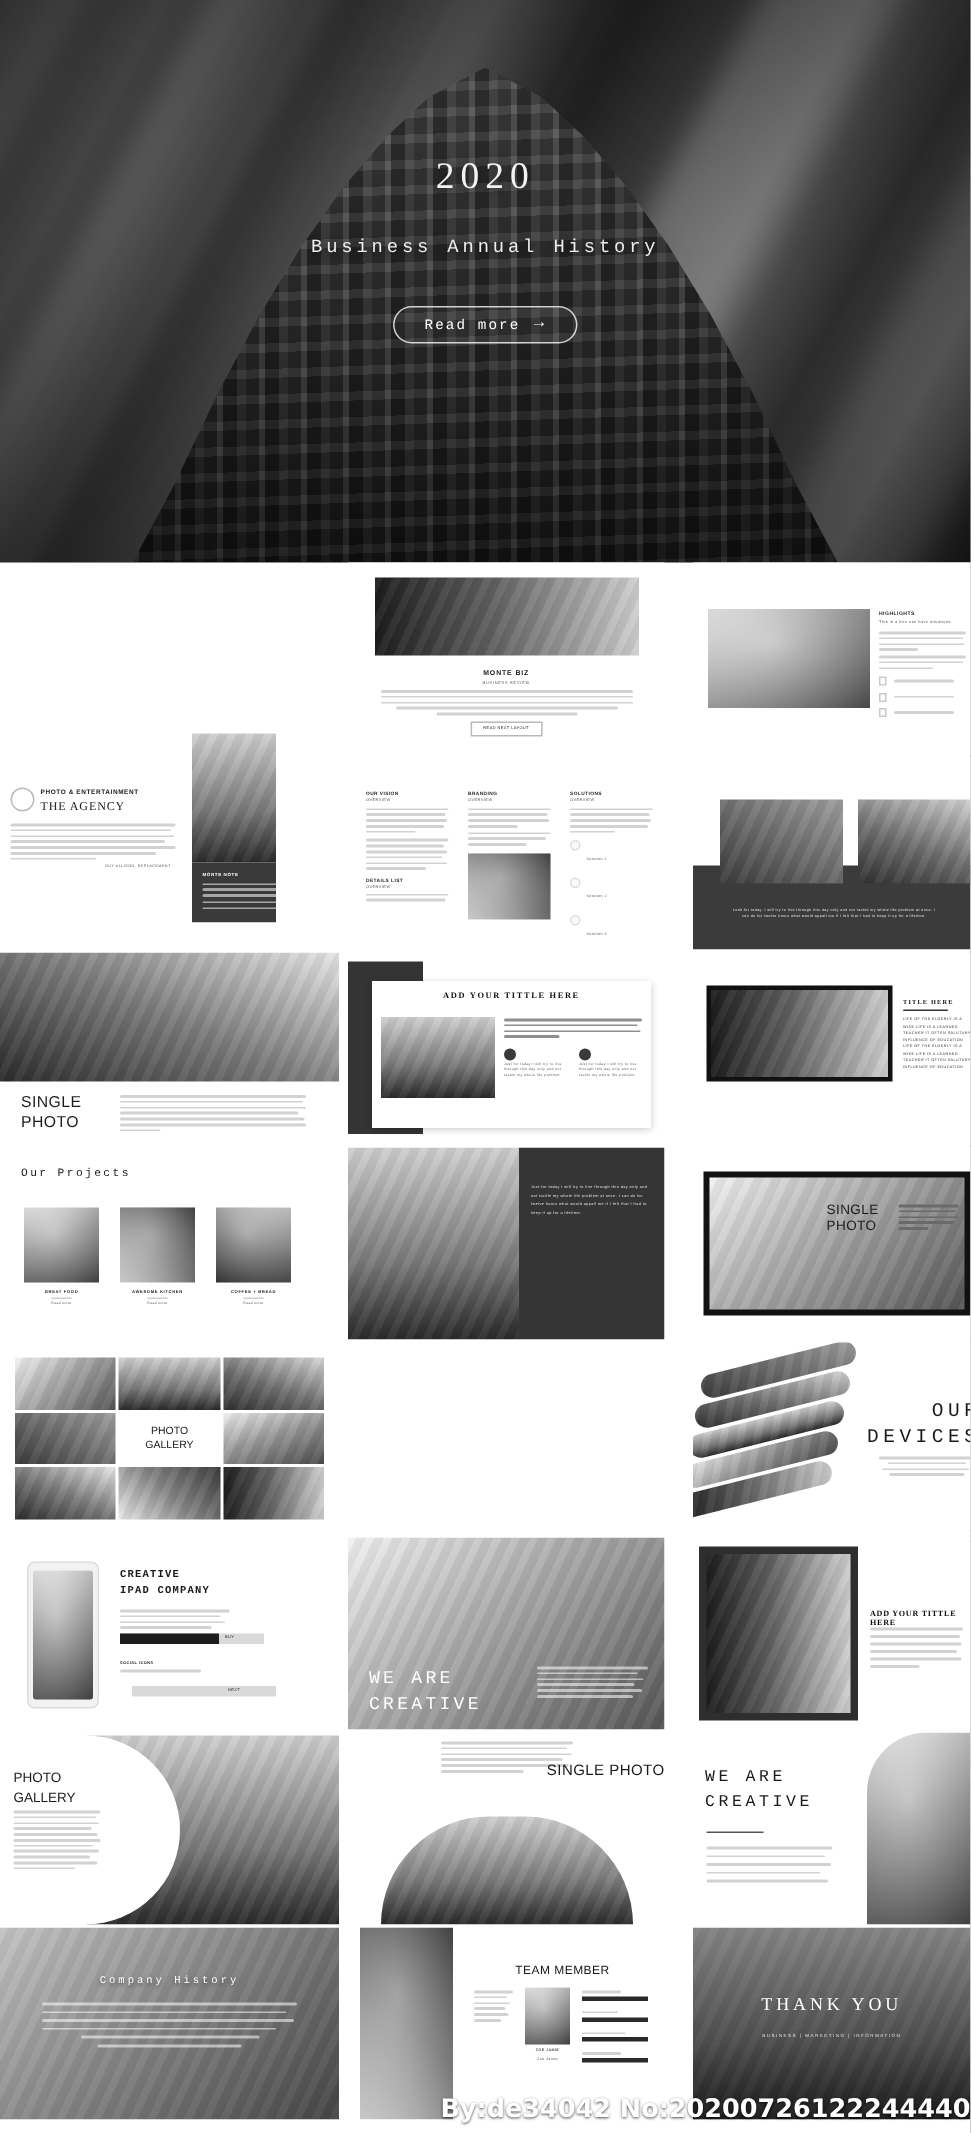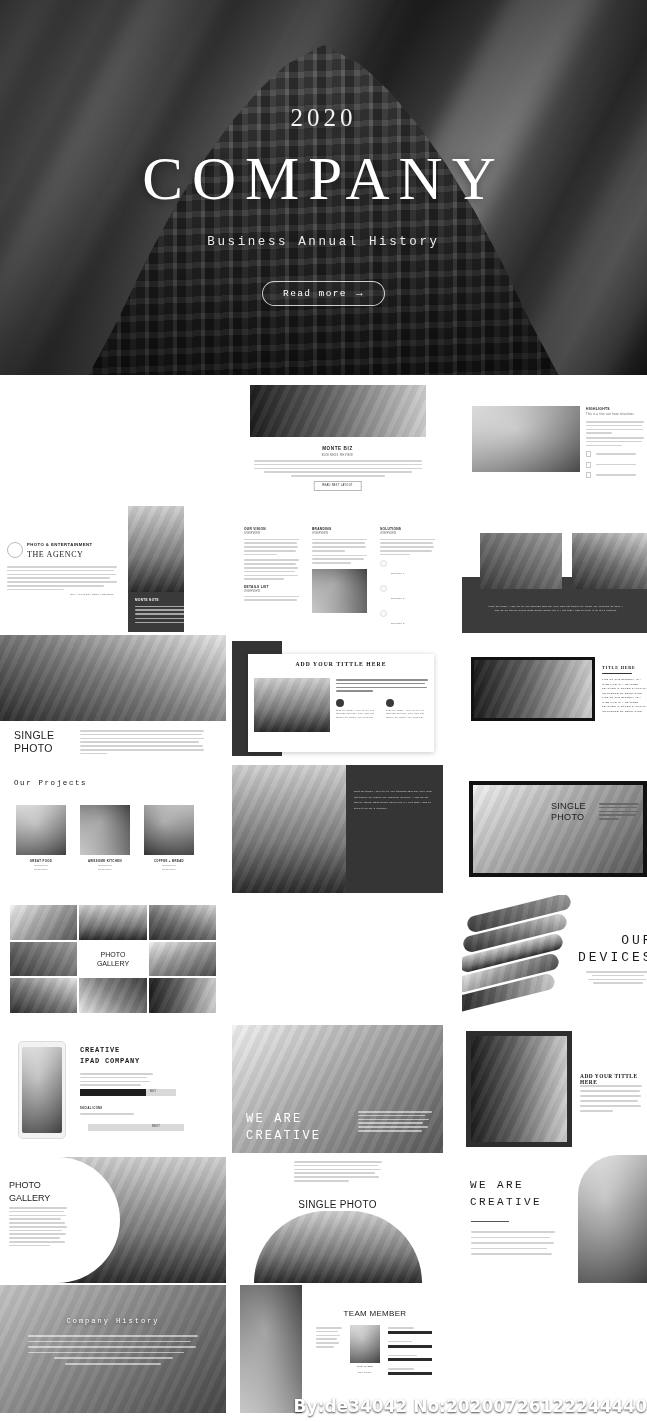--- a/index.html
+++ b/index.html
@@ -127,21 +127,20 @@
 <body>
 
 <div class="page">
 
   <div class="hero">
     <div class="hero-sky"></div>
     <div class="hero-bld"></div>
     <div class="hero-vig"></div>
     <div class="hero-inner">
       <div class="hero-year">2020</div>
-      <div class="hero-title">COMPANY</div>
       <div class="hero-sub">Business Annual History</div>
       <div class="hero-btn">
         <span>Read more</span>
         <span class="arw">→</span>
       </div>
     </div>
   </div>
 
   <div class="grid">
 
@@ -190,21 +189,21 @@
               <span class="fakeline" style="width:40px;height:1.5px;margin:0"></span>
             </div>
           <div style="display:flex;align-items:center;gap:5px;">
               <span style="width:5px;height:6px;border:0.7px solid #c9c9c9;display:inline-block;"></span>
               <span class="fakeline" style="width:40px;height:1.5px;margin:0"></span>
             </div>
         </div>
       </div>
     </div>
 
-    <div class="cell" style="left:0;top:129px;width:184px;height:128px;">
+    <div class="cell" style="left:0;top:112px;width:184px;height:128px;">
       <div style="position:absolute;left:7px;top:38px;width:16px;height:16px;border:0.8px solid #bbb;border-radius:50%;"></div>
       <div style="position:absolute;left:27px;top:38px;">
         <div class="tl" style="font-size:4.3px;letter-spacing:.4px;font-weight:700;">PHOTO &amp; ENTERTAINMENT</div>
         <div class="serif" style="font-size:8px;letter-spacing:.6px;margin-top:1px;color:#222;">THE AGENCY</div>
       </div>
       <div style="position:absolute;left:7px;top:62px;width:110px;">
         <div class="fakeline" style="width:100%"></div>
           <div class="fakeline" style="width:97%"></div>
         <div class="fakeline" style="width:99%"></div>
           <div class="fakeline" style="width:94%"></div>
@@ -531,21 +530,21 @@
 
     <div class="cell" style="left:232px;top:780px;width:211px;height:128px;">
       <div style="position:absolute;left:62px;top:6px;width:88px;">
         <div class="fakeline" style="width:100%"></div>
           <div class="fakeline" style="width:96%"></div>
         <div class="fakeline" style="width:99%"></div>
           <div class="fakeline" style="width:92%"></div>
         <div class="fakeline" style="width:97%"></div>
           <div class="fakeline" style="width:62%"></div>
       </div>
-      <div style="position:absolute;left:0;top:44px;width:211px;text-align:center;font-size:10px;color:#1a1a1a;letter-spacing:.3px;">SINGLE PHOTO</div>
+      <div style="position:absolute;left:0;top:20px;width:211px;text-align:right;font-size:10px;color:#1a1a1a;letter-spacing:.3px;">SINGLE PHOTO</div>
       <div class="ph g6" style="position:absolute;left:22px;top:56px;width:168px;height:72px;border-radius:84px 84px 0 0;"></div>
     </div>
 
     <div class="cell" style="left:462px;top:780px;width:185px;height:128px;">
       <div class="mono" style="position:absolute;left:8px;top:22px;">
         <div style="font-size:11px;letter-spacing:2.4px;color:#1a1a1a;line-height:1.5;">WE ARE</div>
         <div style="font-size:11px;letter-spacing:2.4px;color:#1a1a1a;line-height:1.5;">CREATIVE</div>
       </div>
       <div style="position:absolute;left:9px;top:66px;width:38px;height:1px;background:#555;"></div>
       <div style="position:absolute;left:9px;top:76px;width:84px;">
@@ -599,20 +598,26 @@
             <div class="fakeline" style="width:65%"></div>
             <div style="height:3px;background:#2a2a2a;"></div>
           </div>
         <div>
             <div class="fakeline" style="width:58%"></div>
             <div style="height:3px;background:#2a2a2a;"></div>
           </div>
       </div>
     </div>
 
+    <div class="cell" style="left:462px;top:910px;width:185px;height:128px;">
+      <div class="ph g6" style="position:absolute;left:0;top:0;width:185px;height:128px;"></div>
+      <div style="position:absolute;inset:0;background:rgba(0,0,0,.35);"></div>
+      <div class="serif" style="position:absolute;left:0;top:44px;width:185px;text-align:center;font-size:12px;letter-spacing:2.6px;color:#fff;">THANK YOU</div>
+      <div style="position:absolute;left:0;top:70px;width:185px;text-align:center;font-size:3px;letter-spacing:1px;color:#e4e4e4;">BUSINESS  |  MARKETING  |  INFORMATION</div>
+    </div>
 
   </div>
 
   <div class="wm">
     <div class="wm-right">By:de34042 No:20200726122244440</div>
   </div>
 
 </div>
 
 </body></html>

